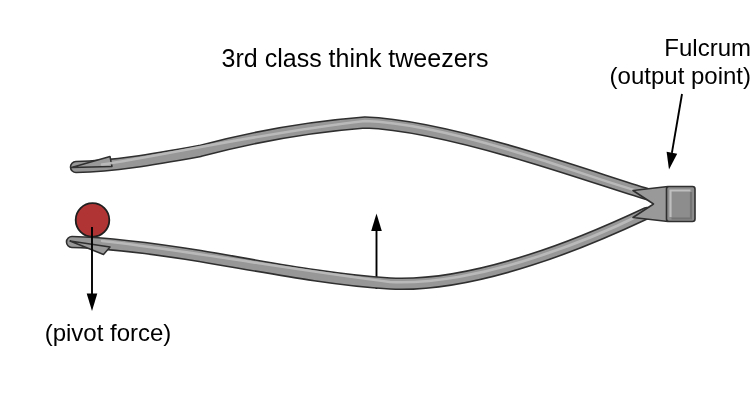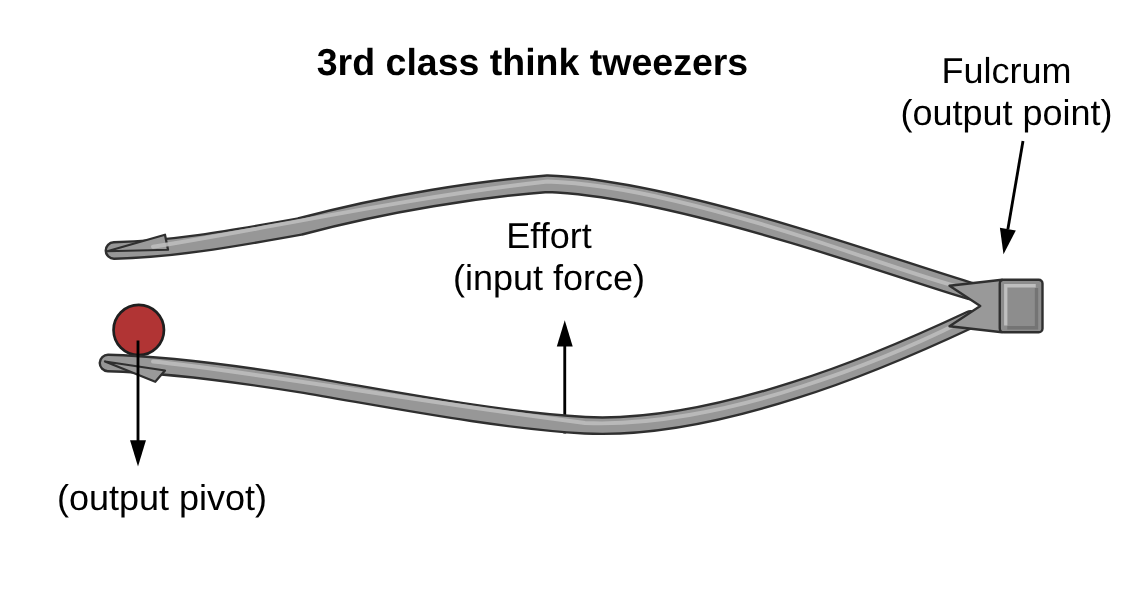--- a/index.html
+++ b/index.html
@@ -26,24 +26,24 @@
     text-align: center;
     color: #000;
     font-size: 24px;
     line-height: 28px;
     white-space: nowrap;
   }
   .lbl.title {
     font-size: 25px;
     line-height: 30px;
   }
-  .lbl.fulcrum { left: 591px; top: 34px; width: 160px; line-height: 27.5px; }
+  .lbl.fulcrum { left: 591px; top: 34px; width: 160px; line-height: 27.5px; text-align: right; }
   .lbl.effort  { left: 276px; top: 144px; width: 180px; }
   .lbl.load    { left: 18px;  top: 319px; width: 180px; }
-  .lbl.title   { left: 105px; top: 27px;  width: 500px; font-weight: bold; }
+  .lbl.title   { left: 105px; top: 43px;  width: 500px; }
 </style>
 </head>
 <body>
 
 <div class="stage">
 
   <svg width="750" height="400" viewBox="0 0 750 400">
 
     <line x1="376.5" y1="220" x2="376.5" y2="289" stroke="#000000" stroke-width="1.9"></line>
 
@@ -79,22 +79,18 @@
     </g>
   </svg>
 
   <div class="lbl title">3rd class think tweezers</div>
 
   <div class="lbl fulcrum">
     <div>Fulcrum</div>
     <div>(output point)</div>
   </div>
 
-  <div class="lbl effort">
-    <div>Effort</div>
-    <div>(input force)</div>
-  </div>
 
   <div class="lbl load">
-    <div>(output pivot)</div>
+    <div>(pivot force)</div>
   </div>
 
 </div>
 
 </body></html>

